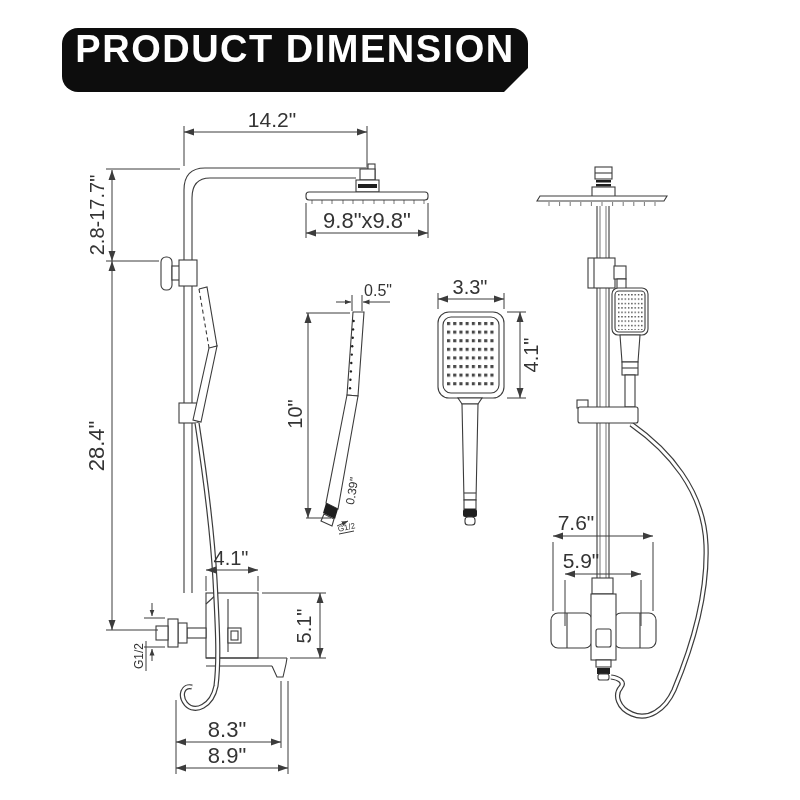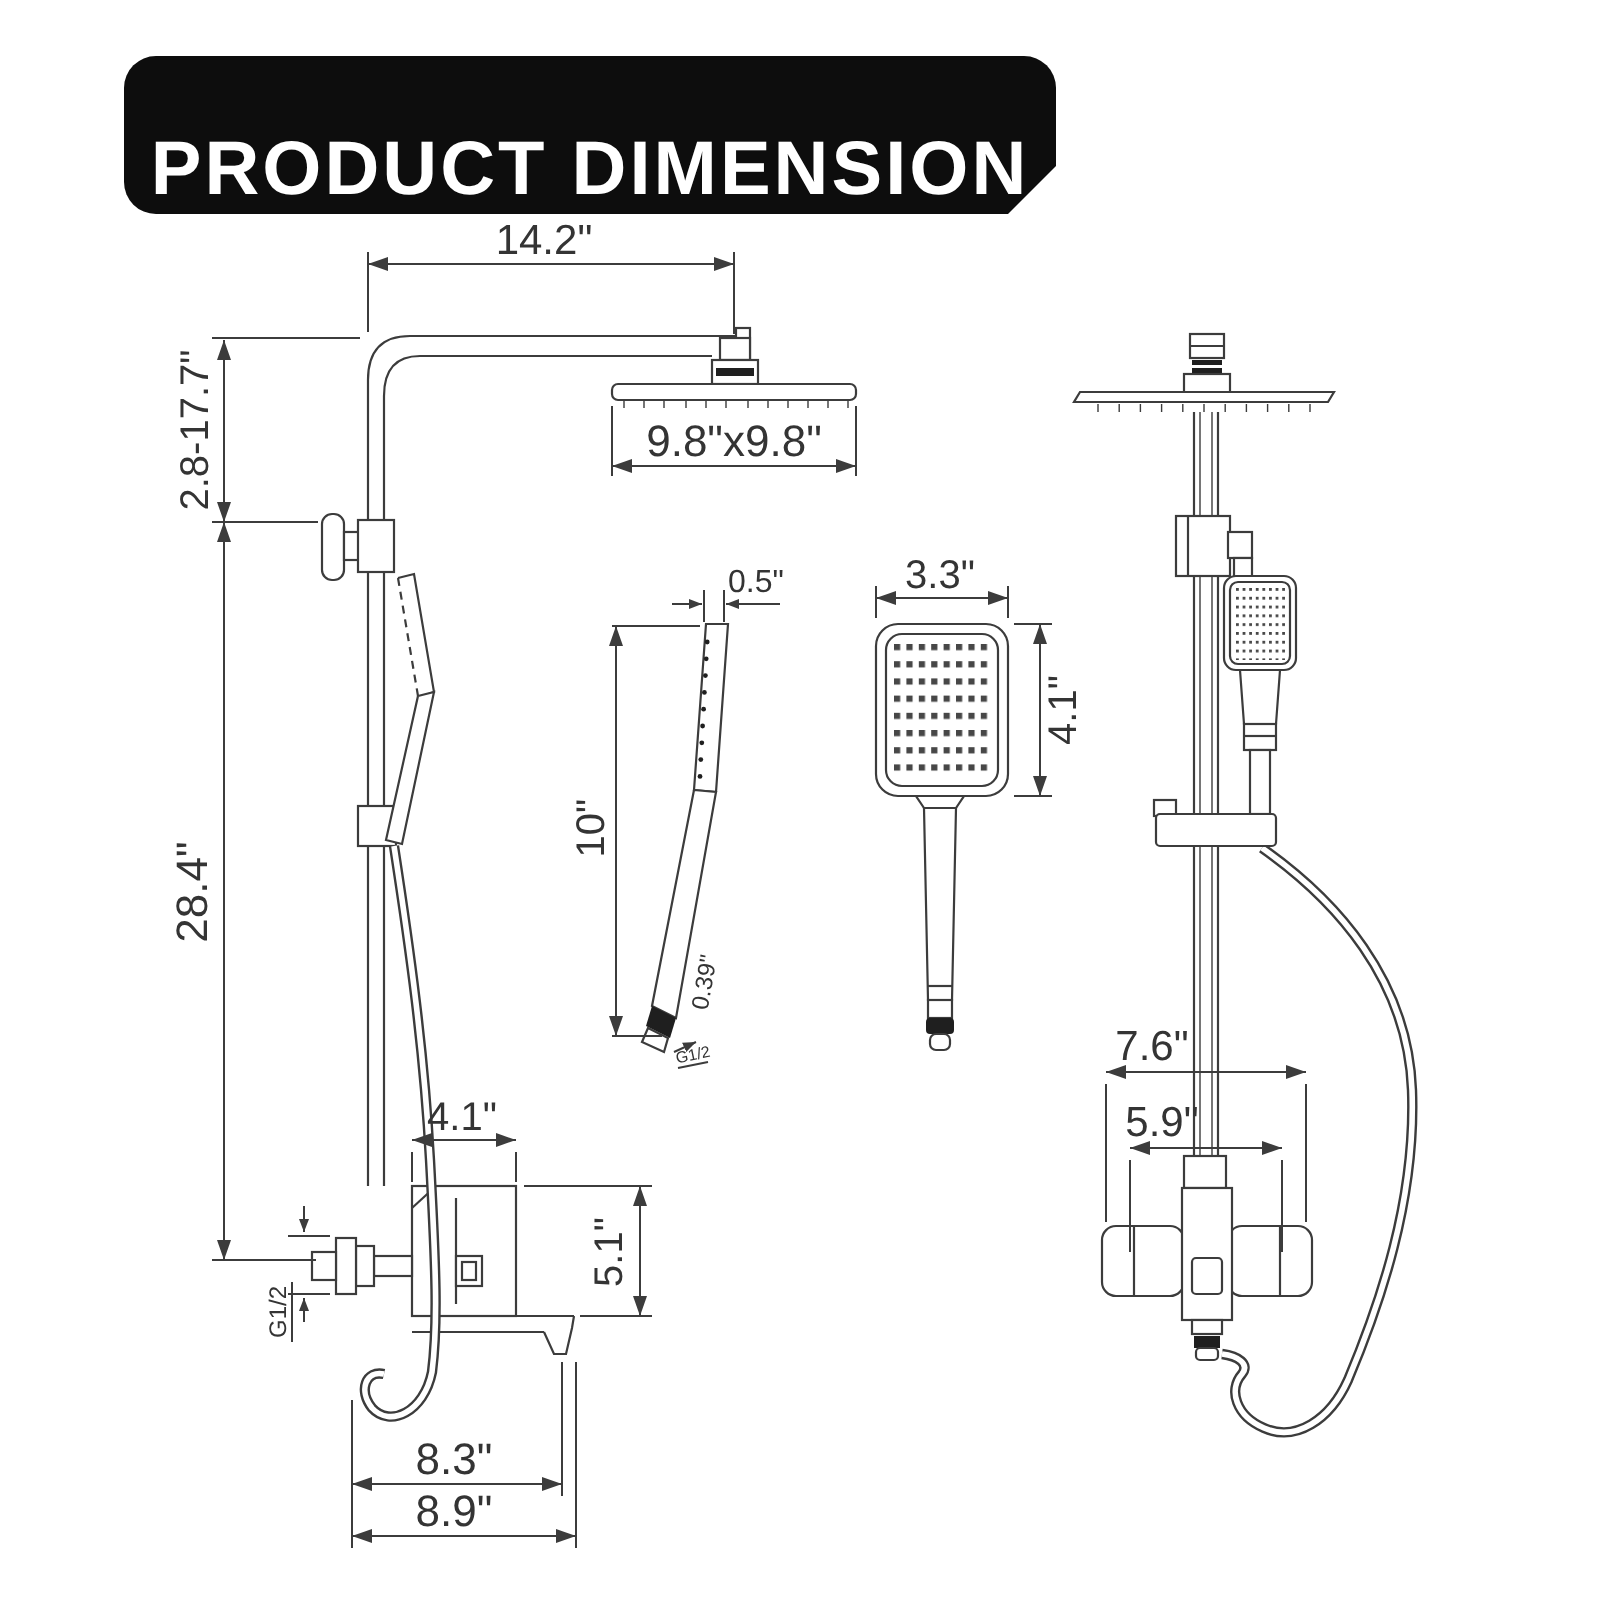--- a/index.html
+++ b/index.html
@@ -1,19 +1,19 @@
 <!DOCTYPE html>
 <html><head>
 <meta charset="utf-8">
 <style>
   html,body{margin:0;padding:0;background:#ffffff;}
   .stage{position:relative;width:800px;height:800px;background:#ffffff;overflow:hidden;
          font-family:"Liberation Sans",sans-serif;}
-  .banner{position:absolute;left:62px;top:28px;width:466px;height:79px;background:#0d0d0d;
-          border-radius:16px;display:flex;align-items:flex-end;justify-content:center;
+  .banner{position:absolute;left:62px;top:28px;width:466px;height:64px;background:#0d0d0d;
+          border-radius:16px;display:flex;align-items:flex-start;justify-content:center;
           clip-path:polygon(0 0,100% 0,100% calc(100% - 24px),calc(100% - 24px) 100%,0 100%);}
   .banner span{color:#ffffff;font-size:38px;font-weight:800;letter-spacing:1.5px;white-space:nowrap;}
   svg{position:absolute;left:0;top:0;}
   .ln{fill:none;stroke:#3c3c3c;stroke-width:1.1;}
   .lnw{fill:#ffffff;stroke:#3c3c3c;stroke-width:1.1;}
   .thin{fill:none;stroke:#3c3c3c;stroke-width:0.7;}
   .dim{fill:none;stroke:#3c3c3c;stroke-width:1;}
   .dash{fill:none;stroke:#3c3c3c;stroke-width:1.1;stroke-dasharray:4 3;}
   .dk{fill:#1f1f1f;stroke:none;}
   .hoseO{fill:none;stroke:#3c3c3c;stroke-width:5.2;}

